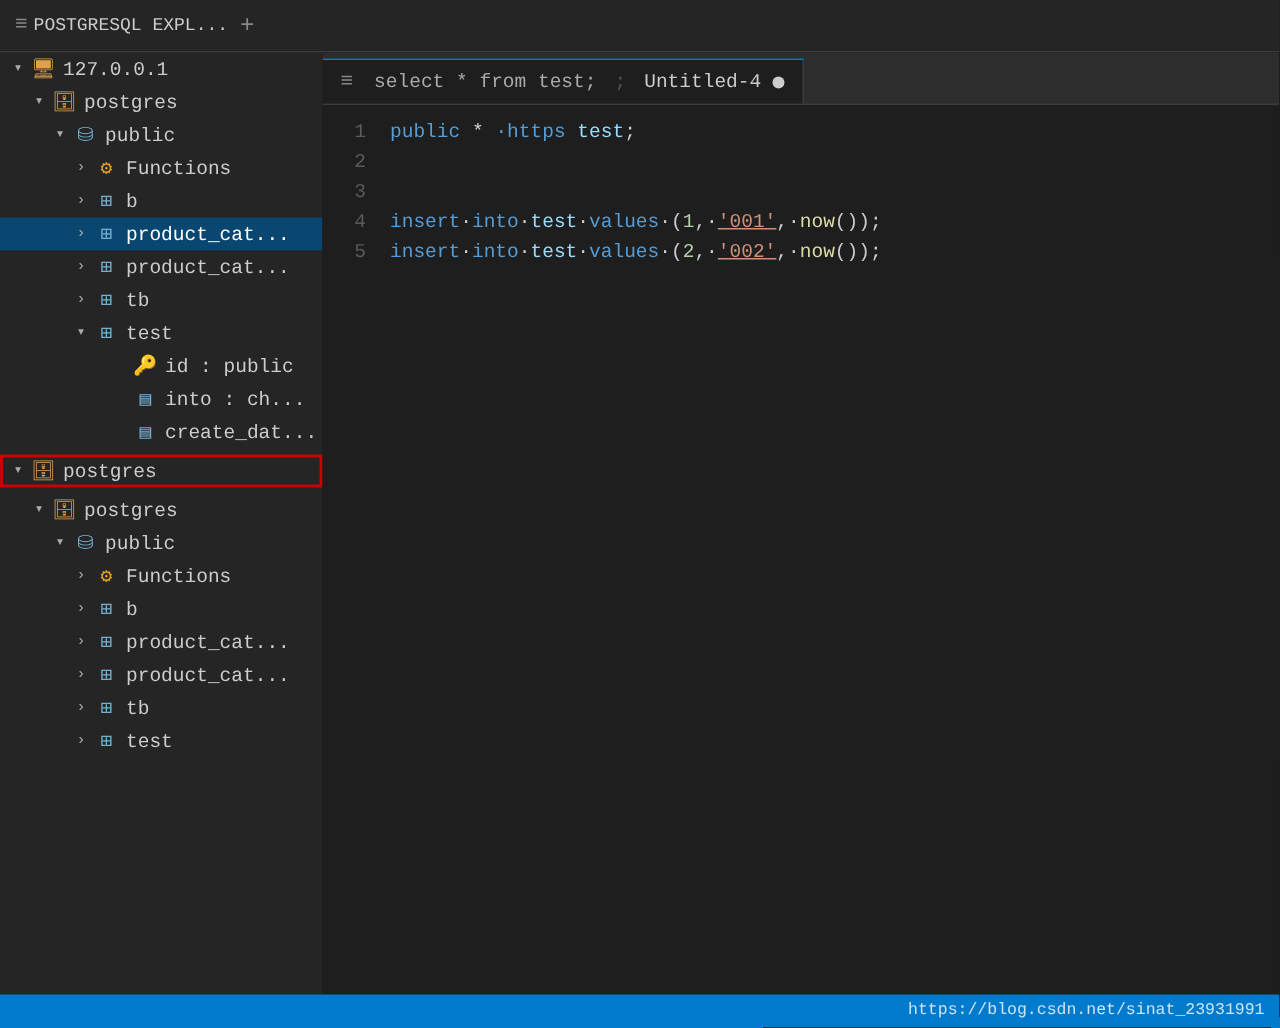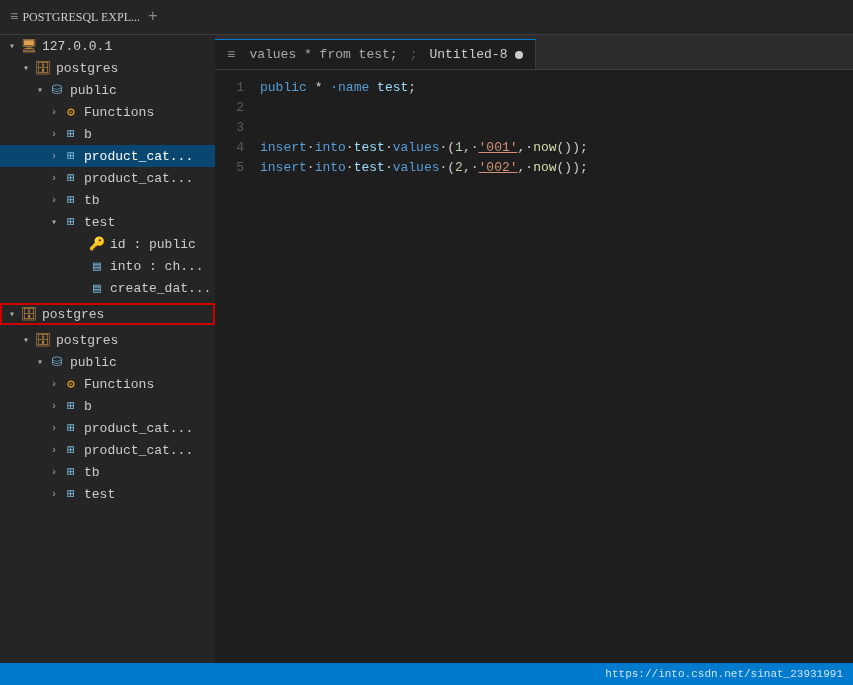--- a/index.html
+++ b/index.html
@@ -169,21 +169,21 @@
     .footer-url {
       color: #ffffffcc;
       font-size: 11px;
     }
   </style>
 </head>
 <body>
 
 <div class="title-bar">
   <span class="title-bar-icon">≡</span>
-  <span style="font-size:12px;color:#ccc;margin-left:4px;font-family:Liberation Serif, serif;">POSTGRESQL EXPL...</span>
+  <span style="font-size:12px;color:#ccc;margin-left:4px;">POSTGRESQL EXPL...</span>
   <span class="title-bar-add" style="margin-left:8px;">+</span>
 </div>
 
 <div class="main-layout">
 
   <div class="sidebar">
 
     <div class="tree-item" style="padding-left:4px;">
       <span class="chevron open"></span>
       <span class="node-icon icon-db">🖥</span>
@@ -310,32 +310,32 @@
       <span class="chevron closed"></span>
       <span class="node-icon icon-table">⊞</span>
       <span>test</span>
     </div>
   </div>
 
   <div class="editor-area">
     <div class="editor-tabs">
       <div class="editor-tab">
         <span class="tab-menu-icon">≡</span>
-        <span style="color:#aaa;font-size:13px;">values * from test;</span>
+        <span style="color:#aaa;font-size:13px;">select * from test;</span>
         <span style="color:#555;margin:0 4px;">;</span>
-        <span style="color:#ccc;font-size:13px;">Untitled-8</span>
+        <span style="color:#ccc;font-size:13px;">Untitled-4</span>
         <span class="tab-dot"></span>
       </div>
     </div>
 
     <div class="editor-content">
 
       <div class="code-line">
         <span class="line-number">1</span>
-        <span class="line-content"><span class="kw">public</span> <span style="color:#d4d4d4;">*</span> <span class="kw">·name</span> <span style="color:#9cdcfe;">test</span><span>;</span></span>
+        <span class="line-content"><span class="kw">public</span> <span style="color:#d4d4d4;">*</span> <span class="kw">·https</span> <span style="color:#9cdcfe;">test</span><span>;</span></span>
       </div>
 
       <div class="code-line">
         <span class="line-number">2</span>
         <span class="line-content"> </span>
       </div>
 
       <div class="code-line">
         <span class="line-number">3</span>
         <span class="line-content"> </span>
@@ -350,14 +350,14 @@
       <div class="code-line">
         <span class="line-number">5</span>
         <span class="line-content"><span class="kw">insert</span><span style="color:#cccccc;">·</span><span class="kw">into</span><span style="color:#cccccc;">·</span><span style="color:#9cdcfe;">test</span><span style="color:#cccccc;">·</span><span class="kw">values</span><span style="color:#cccccc;">·(</span><span class="num">2</span><span style="color:#cccccc;">,·</span><span class="str">'002'</span><span style="color:#cccccc;">,·</span><span class="fn">now</span><span style="color:#cccccc;">());
 </span></span>
       </div>
     </div>
   </div>
 </div>
 
 <div class="footer-bar">
-  <span class="footer-url">https://into.csdn.net/sinat_23931991</span>
+  <span class="footer-url">https://blog.csdn.net/sinat_23931991</span>
 </div>
 
 </body></html>

